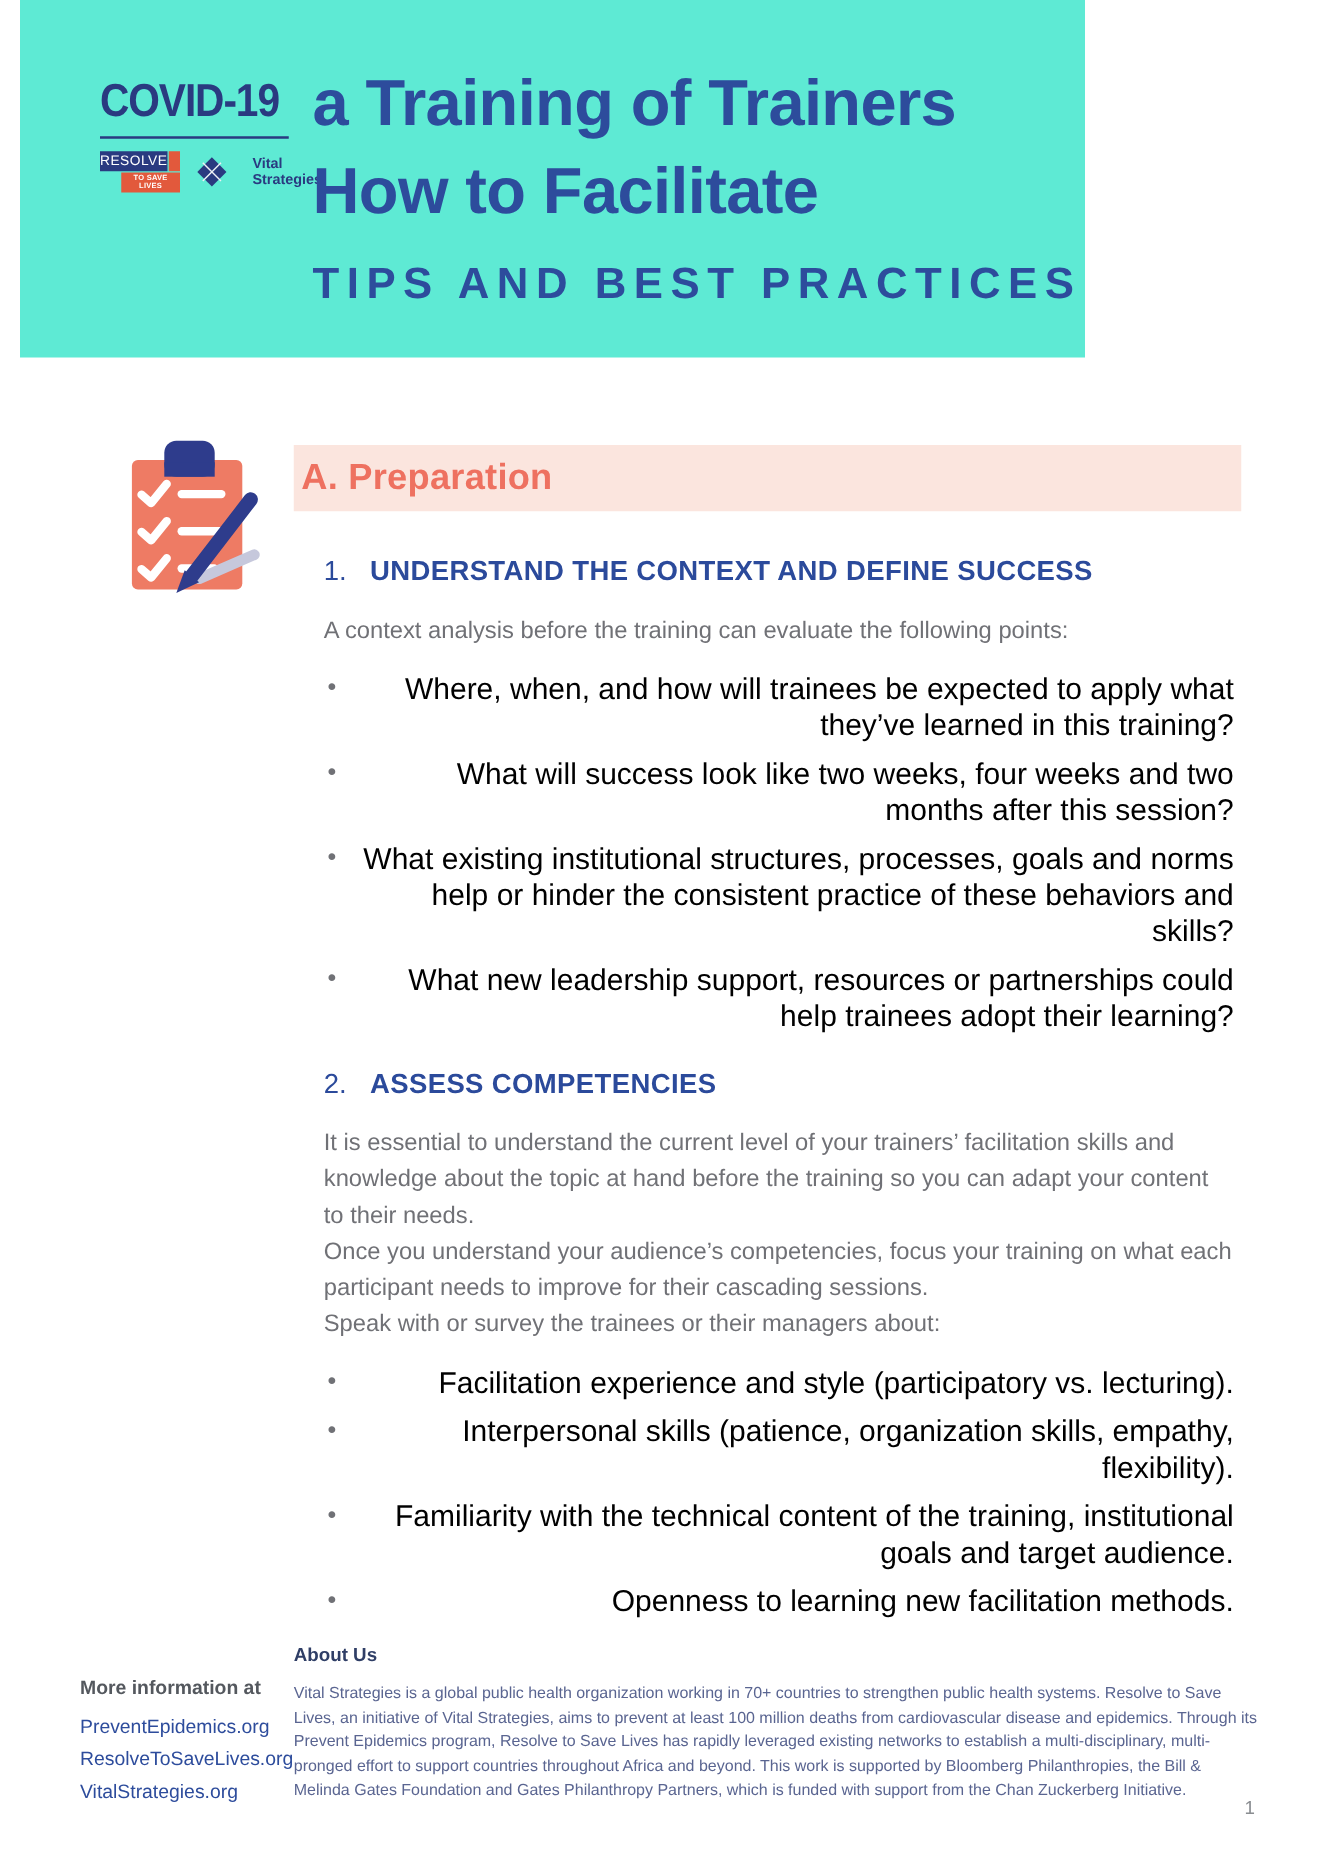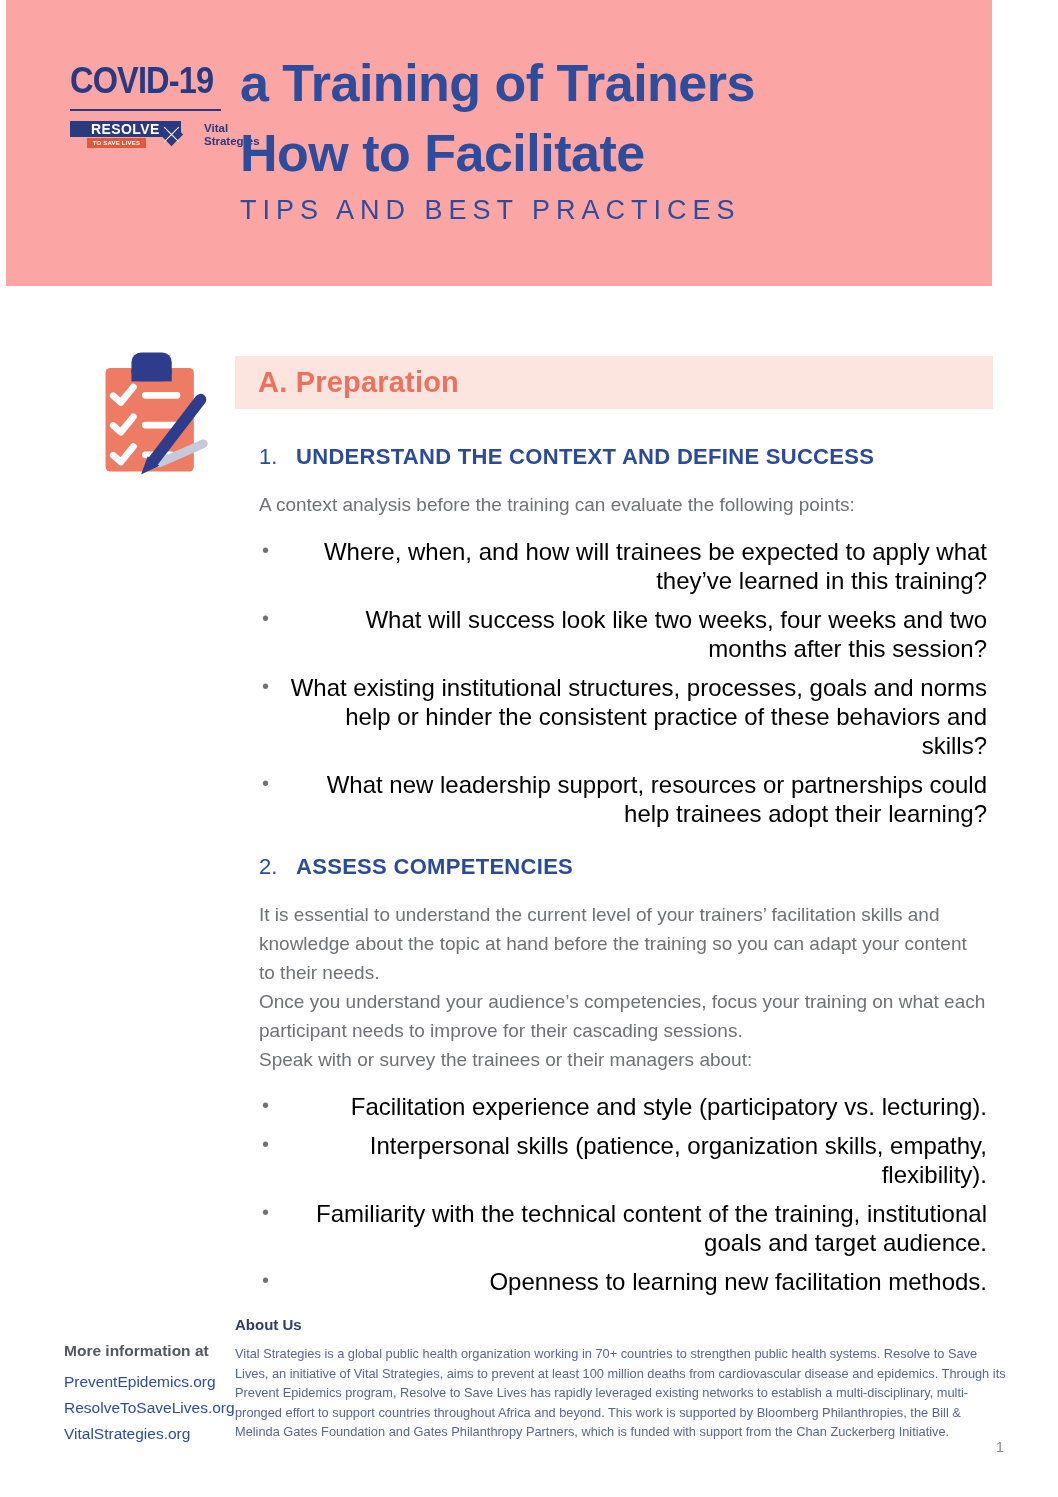--- a/index.html
+++ b/index.html
@@ -2,55 +2,55 @@
 <html><head>
 <meta charset="utf-8">
 <style>
   html,body { margin:0; padding:0; background:#ffffff; }
   .page {
     position:relative; width:1058px; height:1497px; background:#ffffff;
     font-family:"Liberation Sans", sans-serif; overflow:hidden;
   }
 
   
-  .header { position:absolute; left:6px; top:0; width:986px; height:286px; background:#fca5a5; }
+  .header { position:absolute; left:16px; top:0; width:852px; height:286px; background:#5eead4; }
 
   .logo-block { position:absolute; left:64px; top:60px; width:152px; }
   .covid-wordmark {
     font-size:37px; font-weight:800; color:#2a3a80; letter-spacing:-1px;
     transform:scaleX(0.88); transform-origin:left center; white-space:nowrap;
   }
   .logo-divider { width:151px; height:2px; background:#2a3a80; margin:7px 0 10px; }
   .logo-row { display:flex; align-items:center; gap:13px; }
 
   .resolve-logo { display:flex; flex-direction:column; width:76px; }
   .resolve-top { display:flex; height:16px; }
   .resolve-name {
-    background:#2a3a80; color:#ffffff; font-size:14px; font-weight:700;
-    letter-spacing:0.4px; display:flex; align-items:center; padding:0 21px; flex:1;
+    background:#2a3a80; color:#ffffff; font-size:11px; font-weight:400;
+    letter-spacing:0.4px; display:flex; align-items:center; padding:0 0; flex:1;
   }
   .resolve-square { width:9px; background:#e2593c; margin-left:1px; }
   .resolve-tag {
     margin-left:17px; margin-top:1px; background:#e2593c; color:#ffffff;
     font-size:6px; font-weight:700; letter-spacing:0.2px; text-align:center; padding:2px 2px;
   }
 
   .vital-logo { display:flex; align-items:center; gap:20px; }
   .vital-knot { width:25px; height:25px; flex:none; }
   .vital-text { font-size:11.5px; font-weight:700; color:#2a3a80; line-height:1.08; }
 
   .title-block { position:absolute; left:234px; top:48px; color:#2d4c9c; }
   .title-line { font-size:52px; font-weight:700; line-height:70px; letter-spacing:-0.5px; }
-  .subtitle { margin-top:7px; font-size:27px; font-weight:400; letter-spacing:6px; }
+  .subtitle { margin-top:19px; font-size:35px; font-weight:700; letter-spacing:6px; }
 
   
   .clipboard-icon { position:absolute; left:94px; top:349px; width:120px; height:130px; }
   .section-banner {
     position:absolute; left:235px; top:356px; width:758px; height:53px;
-    background:#fbe5de; display:flex; align-items:center; padding-left:23px; box-sizing:border-box;
+    background:#fbe5de; display:flex; align-items:center; padding-left:6px; box-sizing:border-box;
   }
   .banner-label { color:#ee7160; font-size:29px; font-weight:700; letter-spacing:0.2px; }
 
   
   .content { position:absolute; left:259px; top:444px; width:728px; }
   .sec-heading { display:flex; color:#2b4a9b; margin:0 0 20px; }
   .sec-num { width:37px; font-size:22px; font-weight:500; flex:none; }
   .sec-title { font-size:22px; font-weight:700; letter-spacing:0.3px; }
   .intro-group { margin:0 0 10px; }
   .body-p { font-size:19px; color:#707176; line-height:29px; margin:0; }

